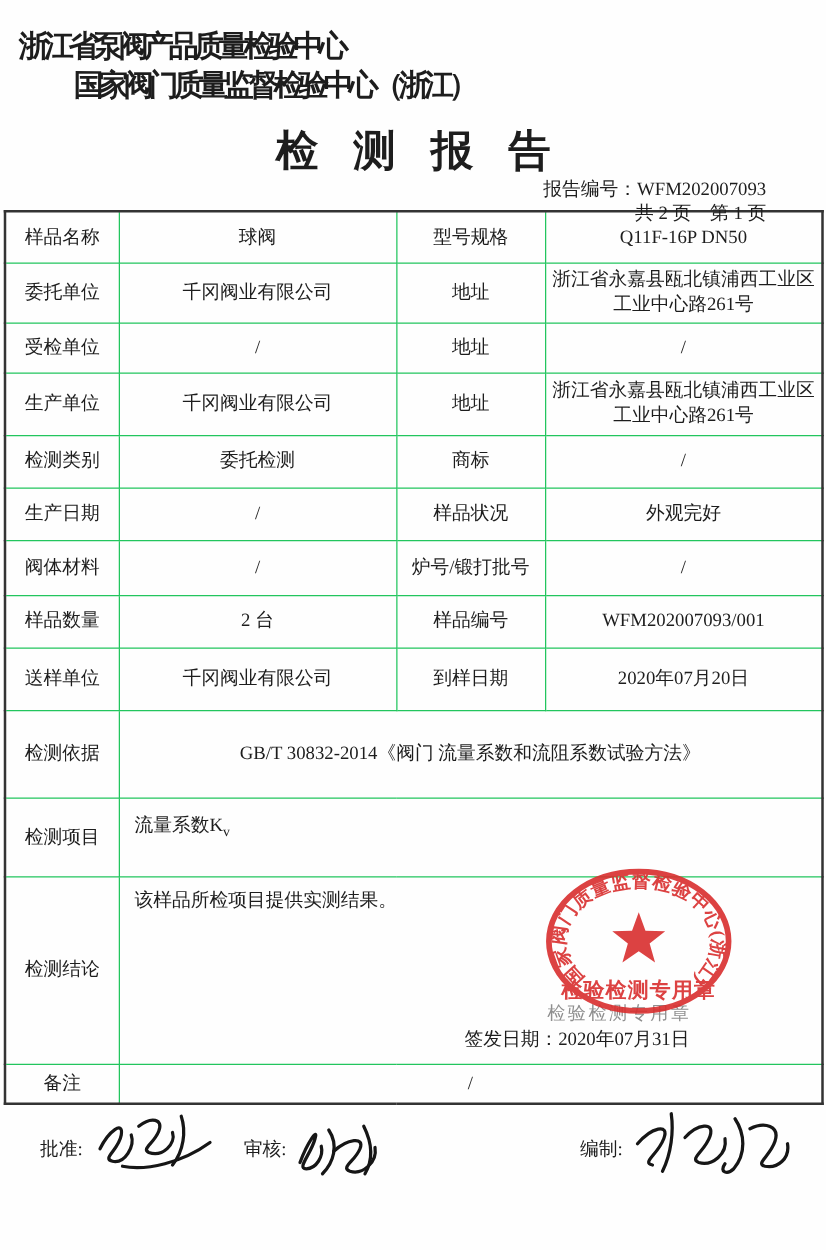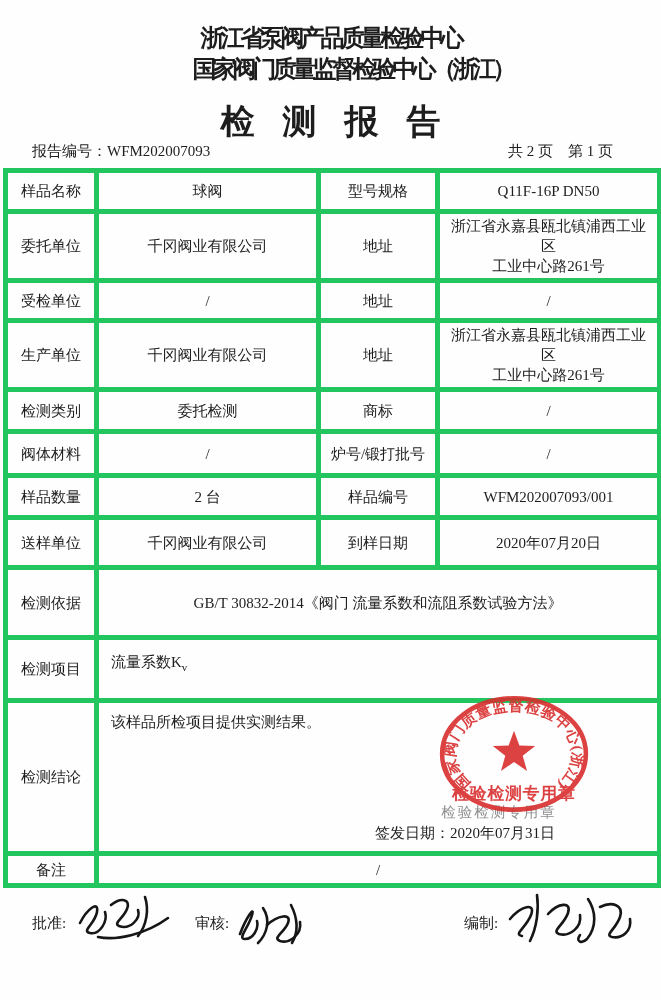--- a/index.html
+++ b/index.html
@@ -4,41 +4,41 @@
 <style>
   html,body{margin:0;padding:0;}
   body{
     width:661px;height:1000px;background:#ffffff;
     font-family:"Liberation Serif","DejaVu Serif",serif;
     color:#1d1d1d;
   }
   .page{position:relative;width:661px;height:1000px;background:#fefefe;overflow:hidden;}
 
   .org-line{
-    text-align:center;font-weight:bold;font-size:24px;
-    letter-spacing:-4px;line-height:27px;
+    text-align:left;font-weight:bold;font-size:24px;
+    letter-spacing:-4px;line-height:27px;padding-left:15px;
   }
   .org-line.first{padding-top:25px;}
   .org-line.second{margin-top:4px;margin-left:44px;}
   .report-title{
     margin-top:20px;text-align:center;font-weight:bold;
     font-size:34px;line-height:37px;letter-spacing:28px;padding-left:28px;
   }
   .meta-row{
-    display:flex;justify-content:space-between;
-    padding:2px 48px 0 32px;font-size:15px;height:22px;
+    display:flex;justify-content:space-between;align-items:flex-end;
+    padding:2px 48px 0 32px;font-size:15px;height:22px;flex-direction:column;
   }
 
   table.report{
     border-collapse:collapse;table-layout:fixed;
     width:654px;margin:4px 4px 0 3px;
     border:2px solid #333333;
   }
   td{
-    border:5px solid #22c55e;text-align:center;vertical-align:middle;
+    border:1px solid #22c55e;text-align:center;vertical-align:middle;
     font-size:15px;line-height:20px;padding:2px 4px;
     overflow:visible;
   }
   td.pre{white-space:pre-line;}
   td.left-top{text-align:left;vertical-align:top;padding:12px 6px 2px 12px;}
   td.no-pad{padding:0;vertical-align:top;text-decoration:underline;}
 
   .concl-wrap{position:relative;width:100%;height:148px;}
   .concl-text{position:absolute;left:12px;top:9px;font-size:15px;z-index:1;}
   .stamp-shadow{
@@ -105,20 +105,26 @@
       <td>千冈阀业有限公司</td>
       <td>地址</td>
       <td class="pre">浙江省永嘉县瓯北镇浦西工业区
 工业中心路261号</td>
     </tr>
     <tr style="height:42px">
       <td>检测类别</td>
       <td>委托检测</td>
       <td>商标</td>
       <td>/</td>
+    </tr>
+    <tr style="height:42px">
+      <td>生产日期</td>
+      <td>/</td>
+      <td>样品状况</td>
+      <td>外观完好</td>
     </tr>
     <tr style="height:44px">
       <td>阀体材料</td>
       <td>/</td>
       <td>炉号/锻打批号</td>
       <td>/</td>
     </tr>
     <tr style="height:42px">
       <td>样品数量</td>
       <td>2 台</td>

